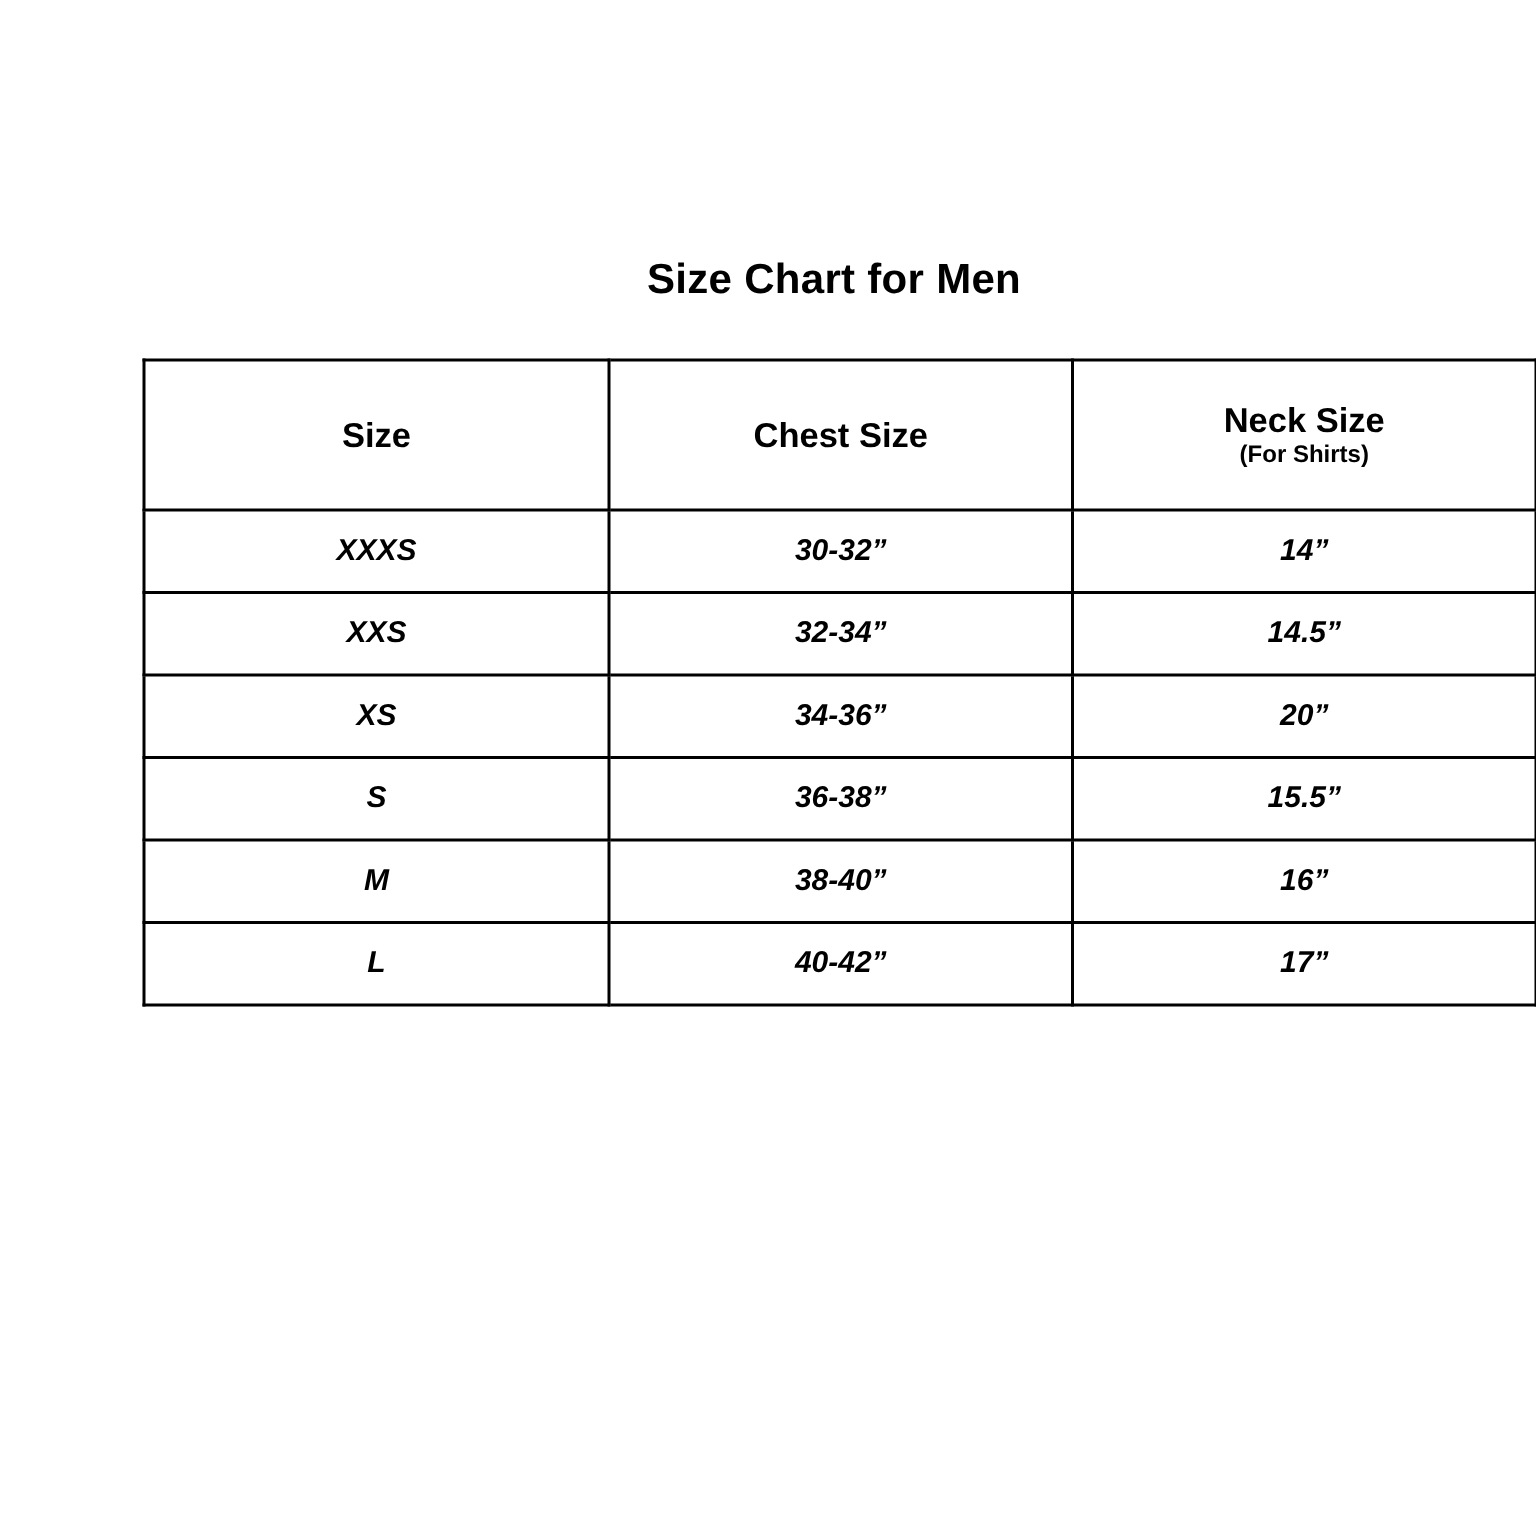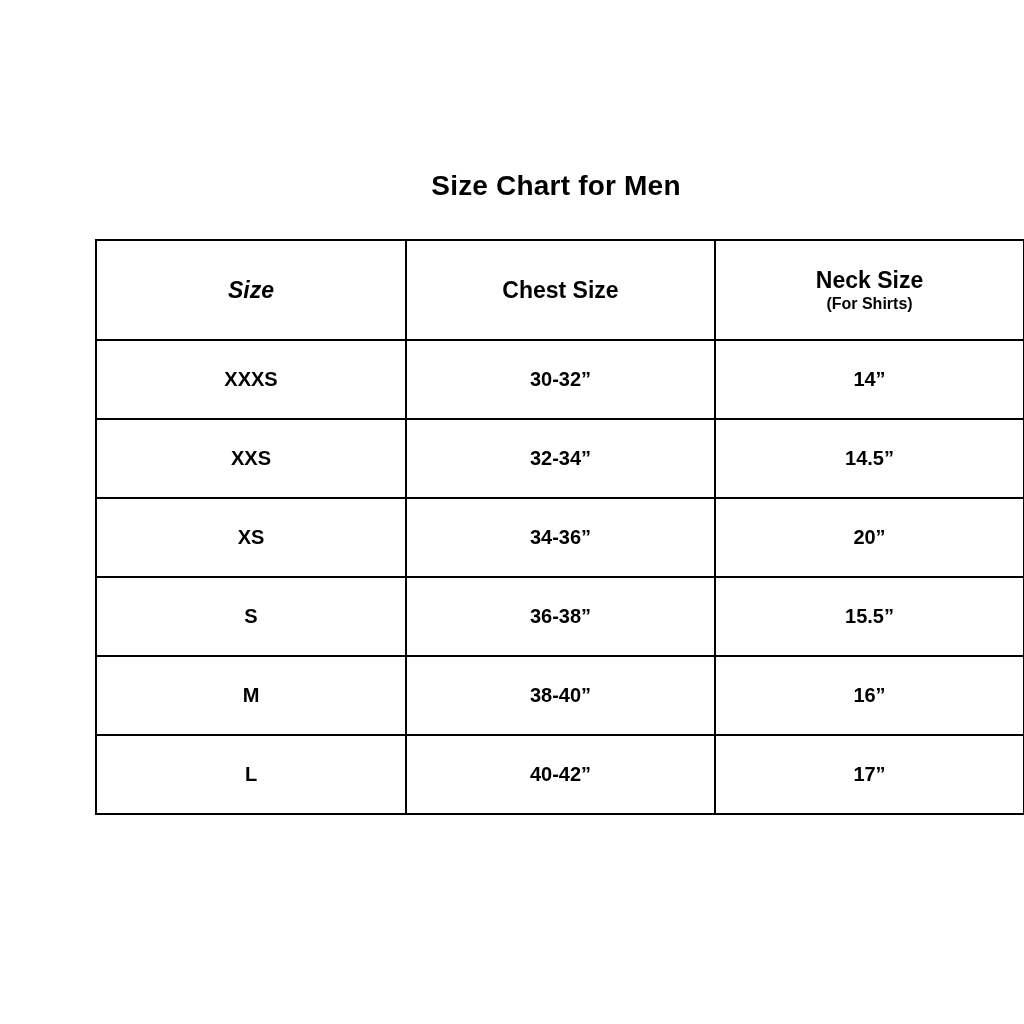--- a/index.html
+++ b/index.html
@@ -51,23 +51,24 @@
   }
   .size-table thead th {
     height: 98px;
     font-size: 23px;
     line-height: 1.25;
     padding: 0;
   }
   .size-table tbody td {
     height: 53px;
     font-size: 20px;
-    padding: 12px;
+    padding: 0;
+    font-style: italic;
   }
-  .col-size { width: 308px; font-style: italic; }
+  .col-size { width: 308px; }
   .col-chest { width: 307px; }
   .col-neck { width: 307px; }
   .sub {
     display: block;
     font-size: 16px;
     font-weight: bold;
   }
 </style>
 </head>
 <body>

